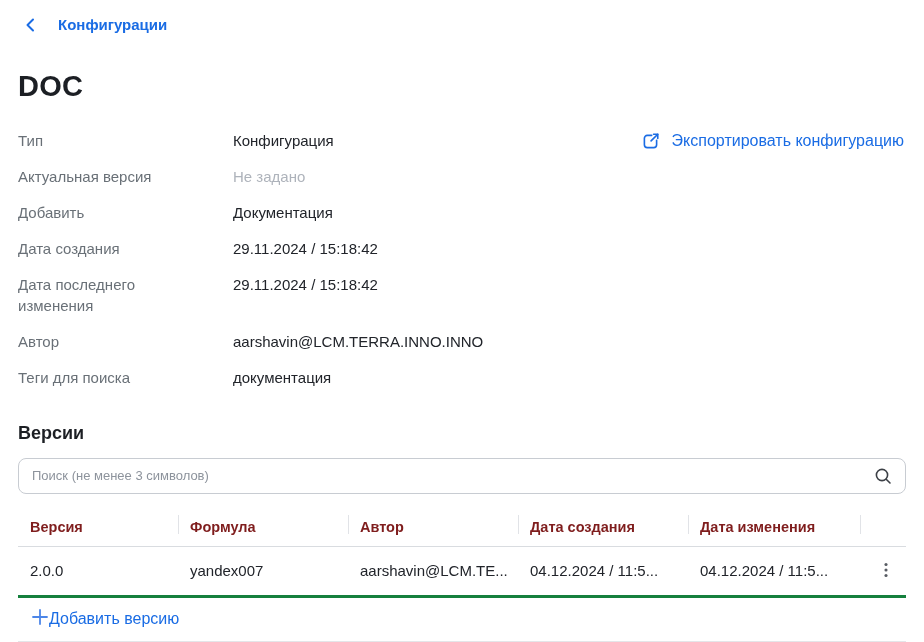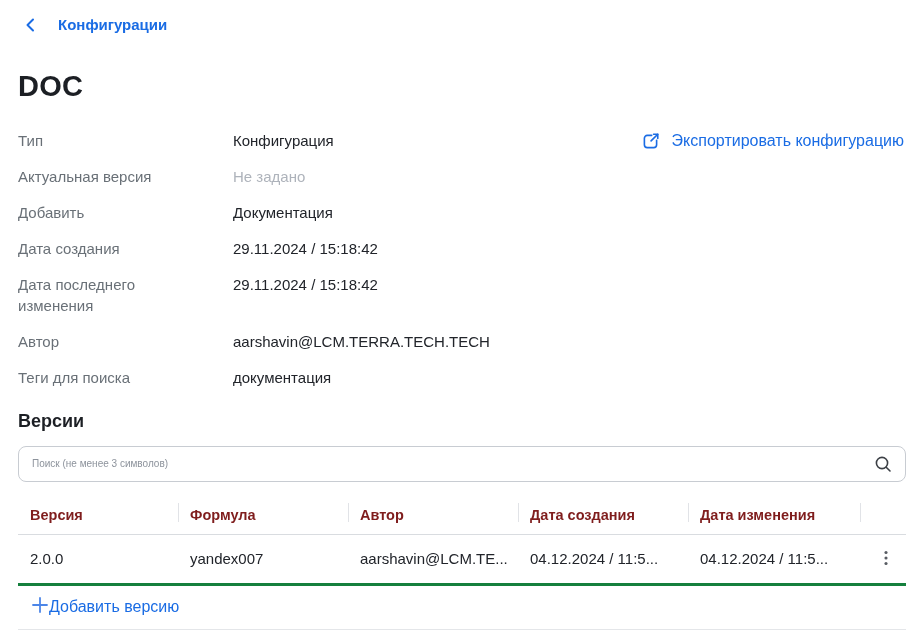--- a/index.html
+++ b/index.html
@@ -71,35 +71,35 @@
     font-weight: 500;
     cursor: pointer;
   }
   .export-link svg { display: block; }
 
   
   .section-heading {
     font-size: 18px;
     font-weight: 700;
     color: #1c1f24;
-    margin-top: 15px;
+    margin-top: 27px;
   }
 
   .search-box {
     position: relative;
     margin-top: 14px;
     height: 36px;
   }
   .search-input {
     width: 100%;
     height: 36px;
     border: 1px solid #c8ccd2;
     border-radius: 8px;
     padding: 0 40px 0 13px;
-    font-size: 10px;
+    font-size: 13px;
     font-family: inherit;
     color: #21242a;
     outline: none;
   }
   .search-input::placeholder { color: #8d939c; }
   .search-icon {
     position: absolute;
     right: 13px;
     top: 8px;
     color: #3c4046;
@@ -210,21 +210,21 @@
   <div class="detail-row">
     <span class="detail-label">Дата создания</span>
     <span class="detail-value">29.11.2024 / 15:18:42</span>
   </div>
   <div class="detail-row">
     <span class="detail-label">Дата последнего изменения</span>
     <span class="detail-value">29.11.2024 / 15:18:42</span>
   </div>
   <div class="detail-row">
     <span class="detail-label">Автор</span>
-    <span class="detail-value">aarshavin@LCM.TERRA.TECH.TECH</span>
+    <span class="detail-value">aarshavin@LCM.TERRA.INNO.INNO</span>
   </div>
   <div class="detail-row">
     <span class="detail-label">Теги для поиска</span>
     <span class="detail-value">документация</span>
   </div>
 </section>
 
 <h2 class="section-heading">Версии</h2>
 
 <div class="search-box">

